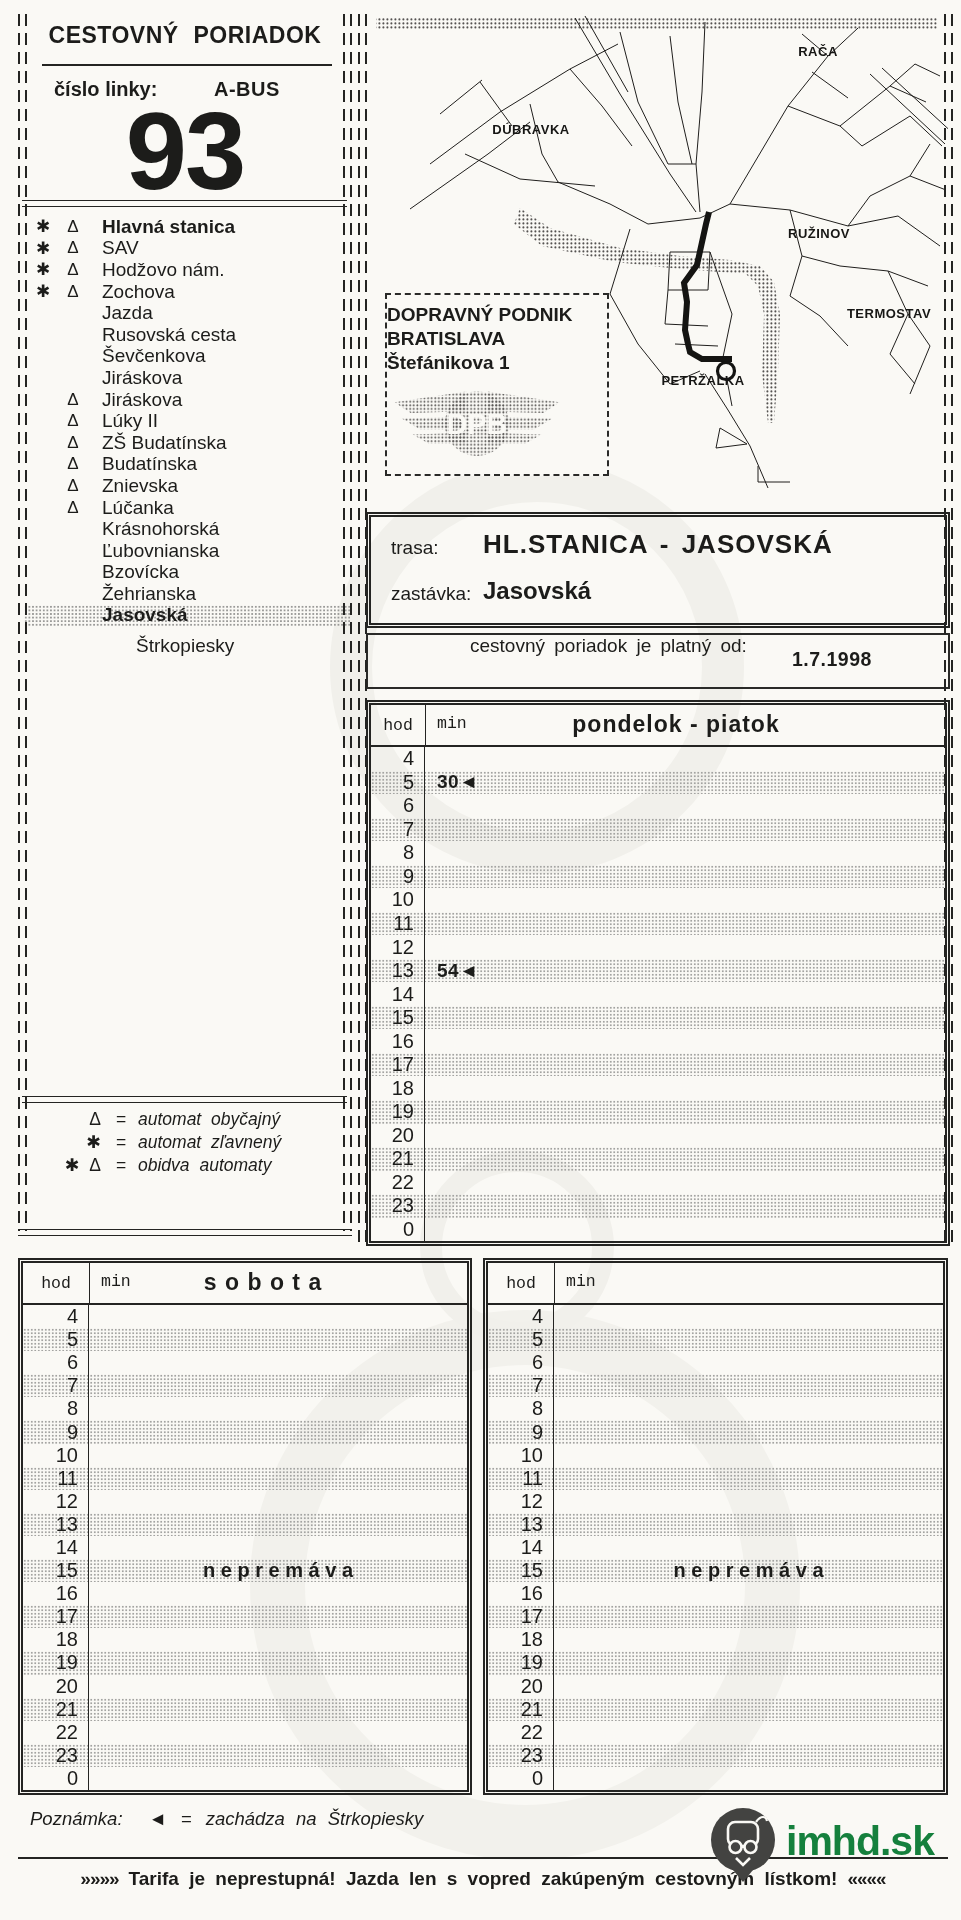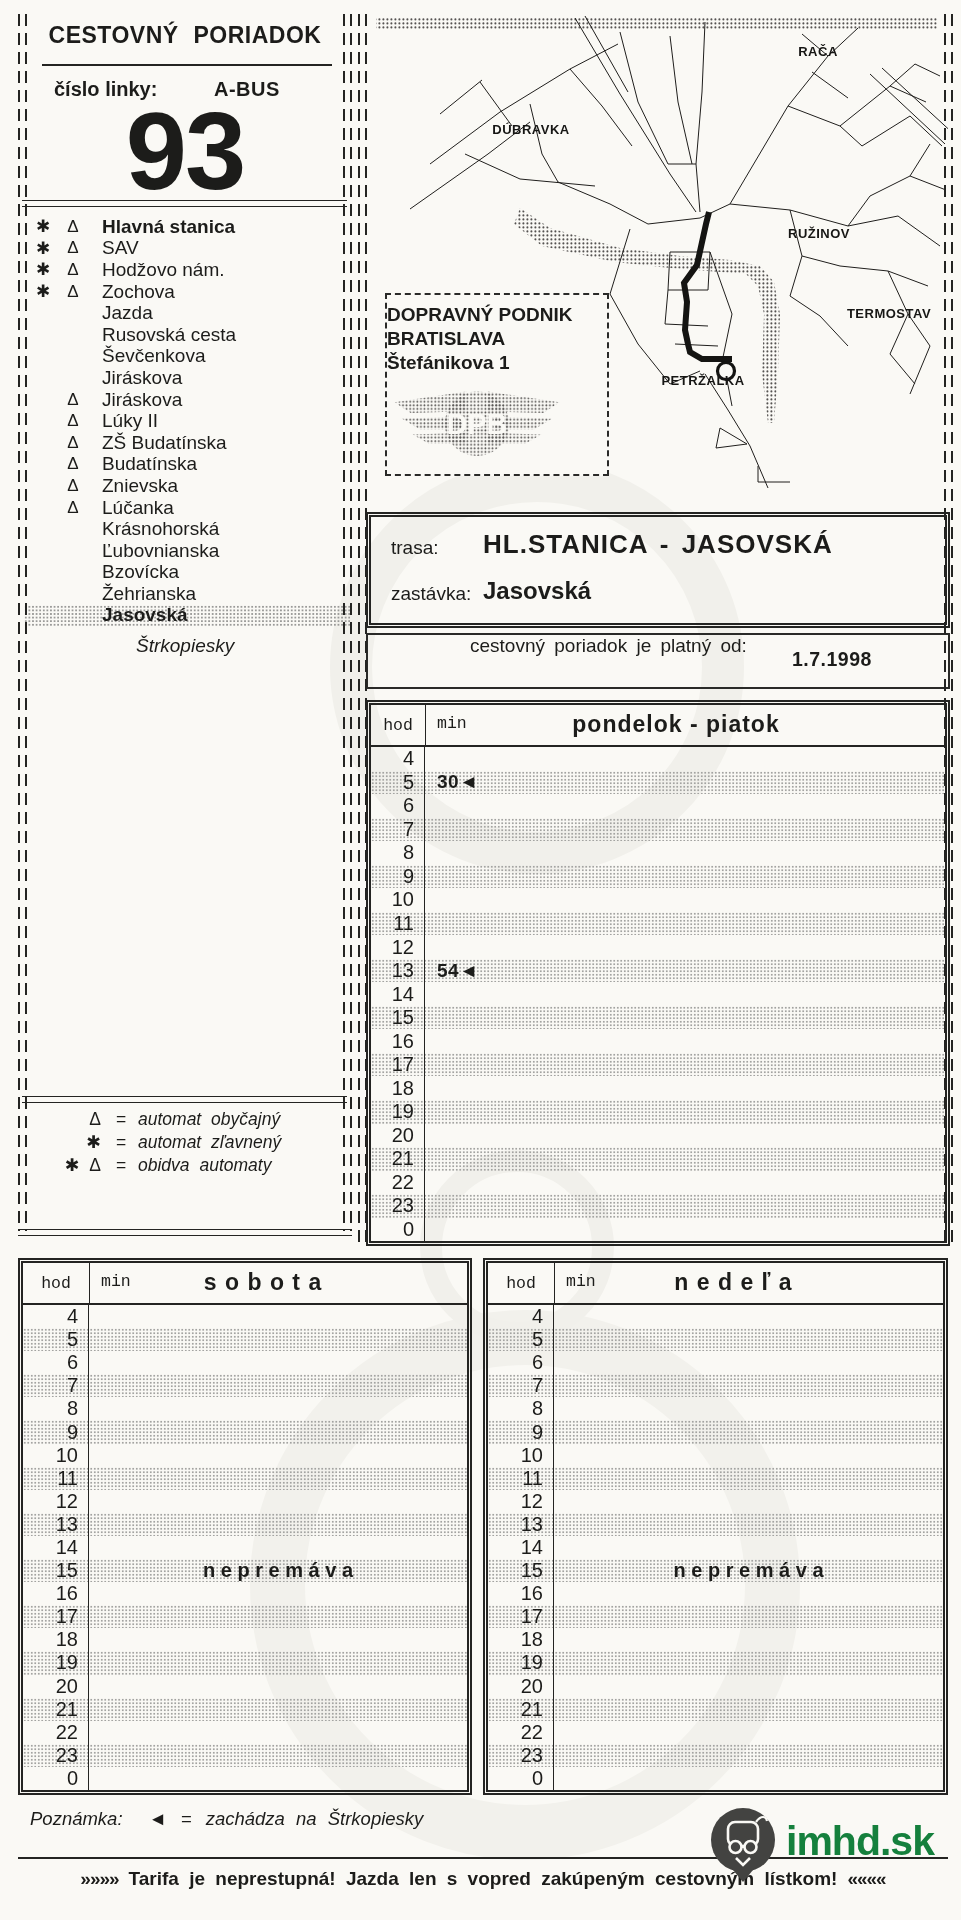--- a/index.html
+++ b/index.html
@@ -4,21 +4,21 @@
 <style>
   html,body{margin:0;padding:0;}
   body{
     width:961px;height:1920px;position:relative;overflow:hidden;
     background:#faf9f5;color:#1c1c1a;
     font-family:"Liberation Sans",sans-serif;
     -webkit-font-smoothing:antialiased;
   }
   .abs{position:absolute;}
   .b{font-weight:bold;}
-  .i{font-style:italic;margin-top:18px;}
+  .i{margin-top:18px;}
   .mono{font-family:"Liberation Mono","DejaVu Sans Mono",monospace;}
   
   .ht{background-image:radial-gradient(circle,#9a9a98 0.8px,transparent 0.95px);background-size:3.6px 3.6px;}
   
   .vdash{position:absolute;width:9px;z-index:3;}
   .vdash b{position:absolute;top:0;bottom:0;width:2.3px;background:repeating-linear-gradient(to bottom,#242422 0 12px,transparent 12px 19px);}
   .vdash b:first-child{left:0;}
   .vdash b:last-child{right:0;}
   
   .hdouble{position:absolute;height:5px;border-top:1.7px solid #242422;border-bottom:1.7px solid #242422;z-index:3;}
@@ -524,21 +524,20 @@
       </div>
       <div class="trow">
         <span class="hcell">0</span>
         <span class="mcell"></span>
       </div>
       <div class="tnote" style="top: 52.381%;">n e p r e m á v a</div>
     </div>
   </div>
 <div class="tbl" id="table-sunday">
     <div class="thead">
-      <span class="h-title">n e d e ľ a</span>
       <span class="h-hod mono">hod</span>
       <span class="h-min mono">min</span>
     </div>
     <div class="tbody">
       <div class="trow">
         <span class="hcell">4</span>
         <span class="mcell"></span>
       </div>
       <div class="trow shaded">
         <span class="hcell">5</span>

